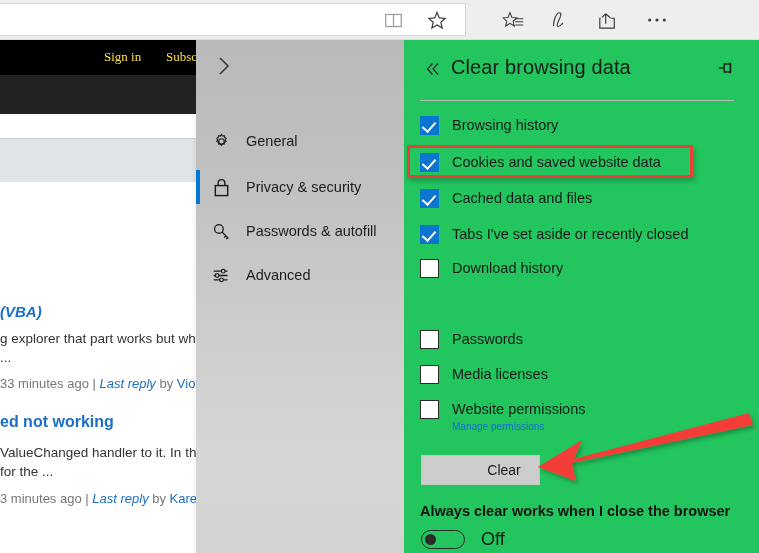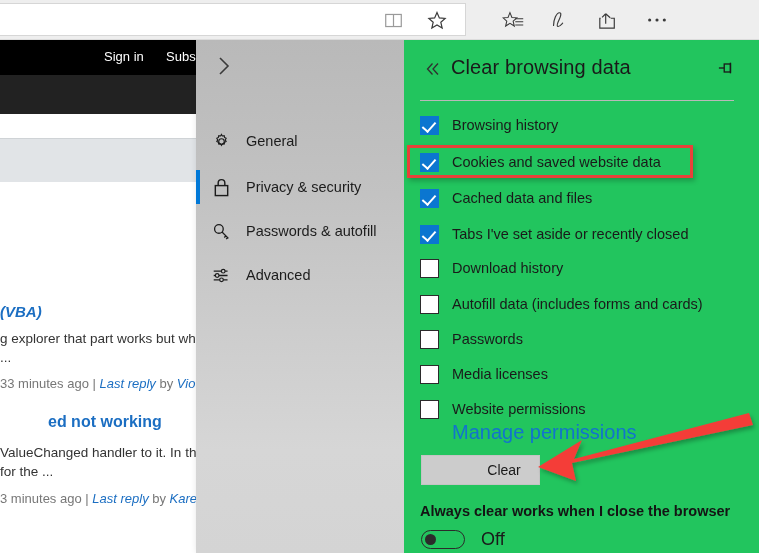--- a/index.html
+++ b/index.html
@@ -29,33 +29,33 @@
     position:absolute;top:0;height:40px;width:34px;
     display:flex;align-items:center;justify-content:center;
     color:#2b2b2b;
   }
   .tb-icon svg{display:block;}
 
   
   .page{position:absolute;left:0;top:40px;width:420px;height:513px;background:#ffffff;overflow:hidden;}
   .page-topbar{position:absolute;left:0;top:0;width:420px;height:35px;background:#000000;}
   .page-topbar .lnk{
-    position:absolute;top:9px;color:#ffffff;font-size:13px;
+    position:absolute;top:9px;color:#fde047;font-size:13px;font-family:Liberation Serif, serif;
   }
   .page-subbar{position:absolute;left:0;top:35px;width:420px;height:39px;background:#222222;}
   .page-white{position:absolute;left:0;top:74px;width:420px;height:24px;background:#ffffff;}
   .page-gray{position:absolute;left:0;top:98px;width:420px;height:44px;background:#e1e4e7;border-top:1px solid #cfd3d6;border-bottom:1px solid #cfd3d6;}
   .page-body{position:absolute;left:0;top:142px;width:420px;height:371px;background:#ffffff;}
 
   .post{position:absolute;left:0;font-size:13.5px;color:#333;line-height:19px;}
-  .post .ttl{color:#1b6ec2;font-weight:bold;font-size:16px;margin-left:48px;}
+  .post .ttl{color:#1b6ec2;font-weight:bold;font-size:16px;}
   .post .ttl-it{color:#1b6ec2;font-style:italic;font-weight:bold;font-size:15px;}
   .post .meta{color:#777;font-size:13px;}
   .post .meta i{color:#1b6ec2;font-style:italic;}
-  .post .meta b{color:#1b6ec2;font-style:italic;font-weight:normal;}
+  .post .meta b{color:#1b6ec2;font-weight:normal;}
 
   
   .settings-nav{
     position:absolute;left:196px;top:40px;width:208px;height:513px;
     background:linear-gradient(180deg,#b9b9b9 0%,#c2c2c2 30%,#cfcfcf 62%,#d6d6d6 80%,#d4d4d4 100%);
     box-shadow:2px 0 7px rgba(0,0,0,.18);
     padding-left:44px;
   }
   .nav-forward{
     position:absolute;left:8px;top:8px;width:40px;height:36px;
@@ -101,21 +101,21 @@
     border:1.6px solid #2b2b2b;background:#ffffff;position:relative;
   }
   .chk.on{background:#0b76d0;border:none;}
   .chk.on::after{
     content:"";position:absolute;left:4.5px;top:3px;width:6px;height:11px;
     border:solid #ffffff;border-width:0 2px 2px 0;transform:rotate(42deg);
   }
   .chk-label{margin-left:13px;font-size:14.5px;color:#1a1a1a;white-space:nowrap;}
 
   .manage-link{
-    position:absolute;left:452px;top:421px;font-size:20px;color:#1273cd;cursor:pointer;
+    position:absolute;left:452px;top:421px;font-size:10px;color:#1273cd;cursor:pointer;
   }
   .clear-btn{
     position:absolute;left:421px;top:455px;width:119px;height:30px;
     background:#cccccc;border:1px solid #c4c4c4;box-sizing:border-box;
     display:flex;align-items:center;justify-content:center;
     font-size:14px;color:#1a1a1a;cursor:pointer;padding-left:47px;
   }
   .always-label{
     position:absolute;left:420px;top:503px;font-size:14.5px;font-weight:bold;color:#141414;
   }
@@ -258,24 +258,20 @@
   <div class="chk-row" style="top:224px">
     <span class="chk on"></span>
     <span class="chk-label">Tabs I've set aside or recently closed</span>
   </div>
 
   <div class="chk-row" style="top:258px">
     <span class="chk"></span>
     <span class="chk-label">Download history</span>
   </div>
 
-  <div class="chk-row" style="top:294px">
-    <span class="chk"></span>
-    <span class="chk-label">Autofill data (includes forms and cards)</span>
-  </div>
 
   <div class="chk-row" style="top:329px">
     <span class="chk"></span>
     <span class="chk-label">Passwords</span>
   </div>
 
   <div class="chk-row" style="top:364px">
     <span class="chk"></span>
     <span class="chk-label">Media licenses</span>
   </div>

